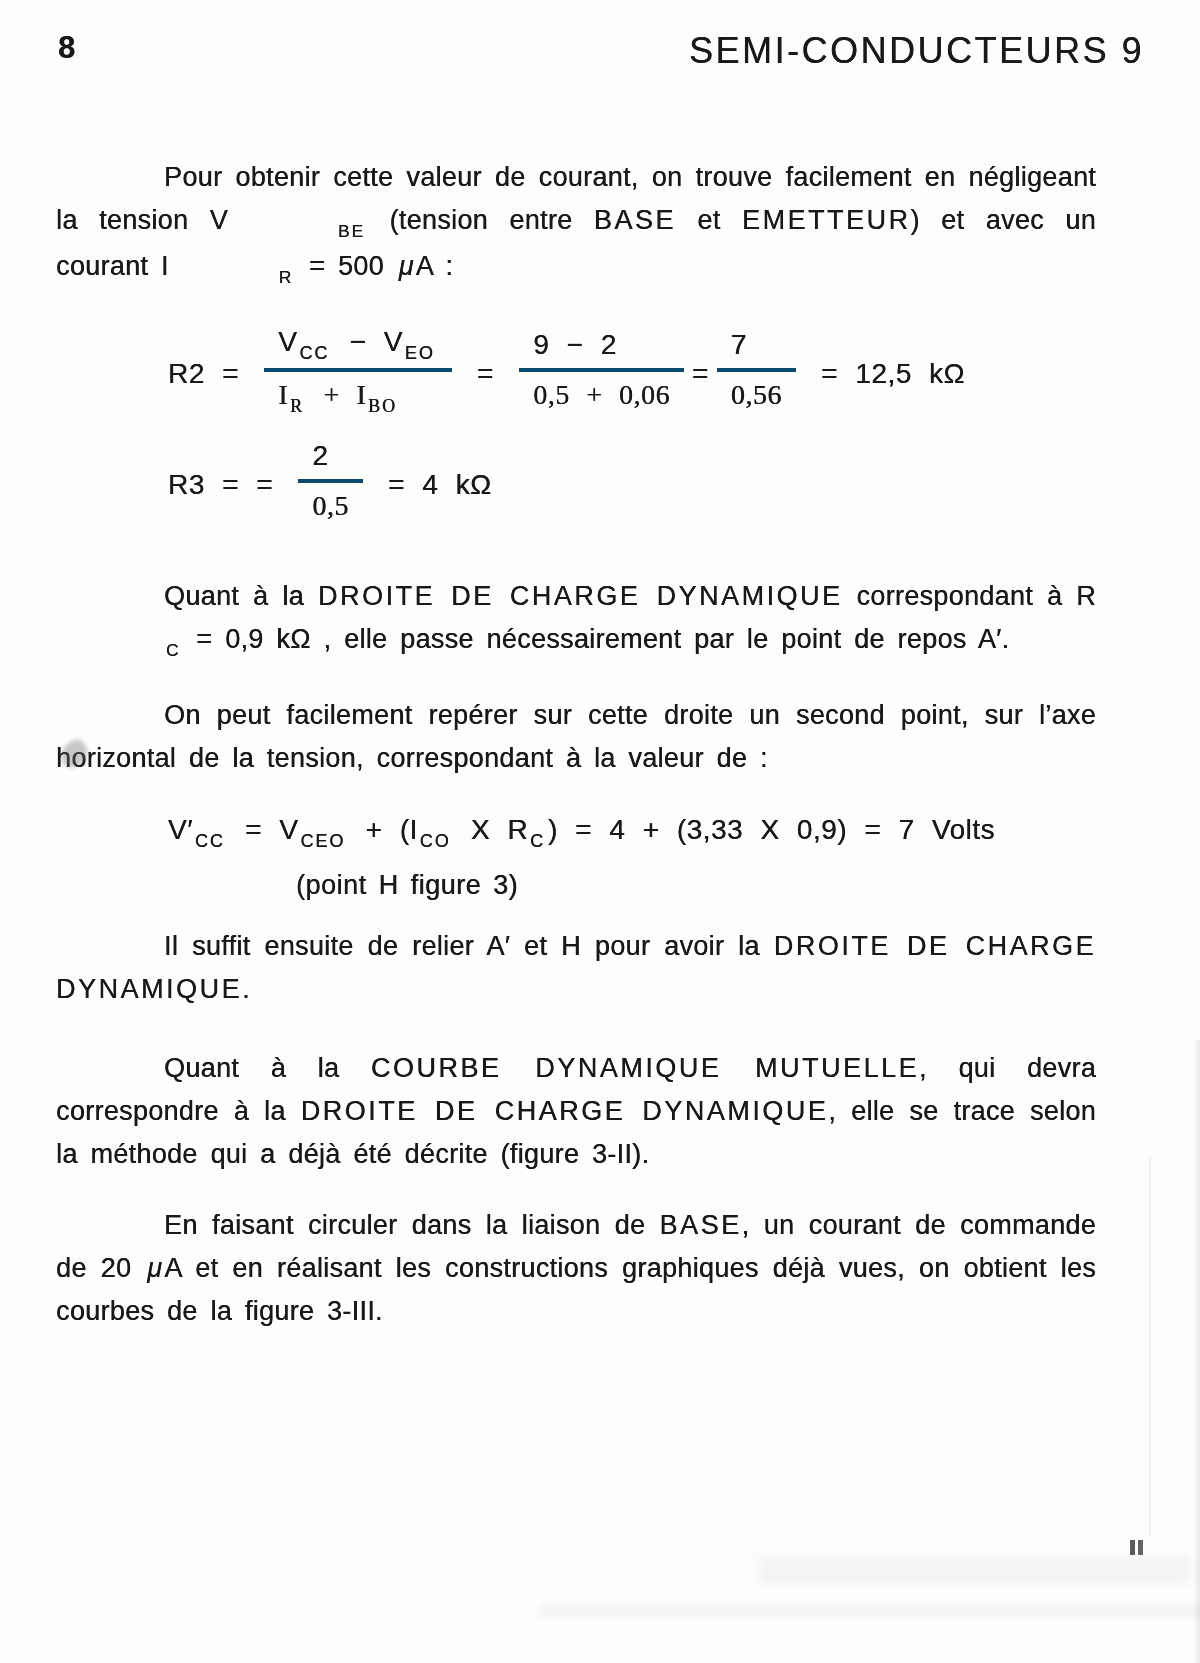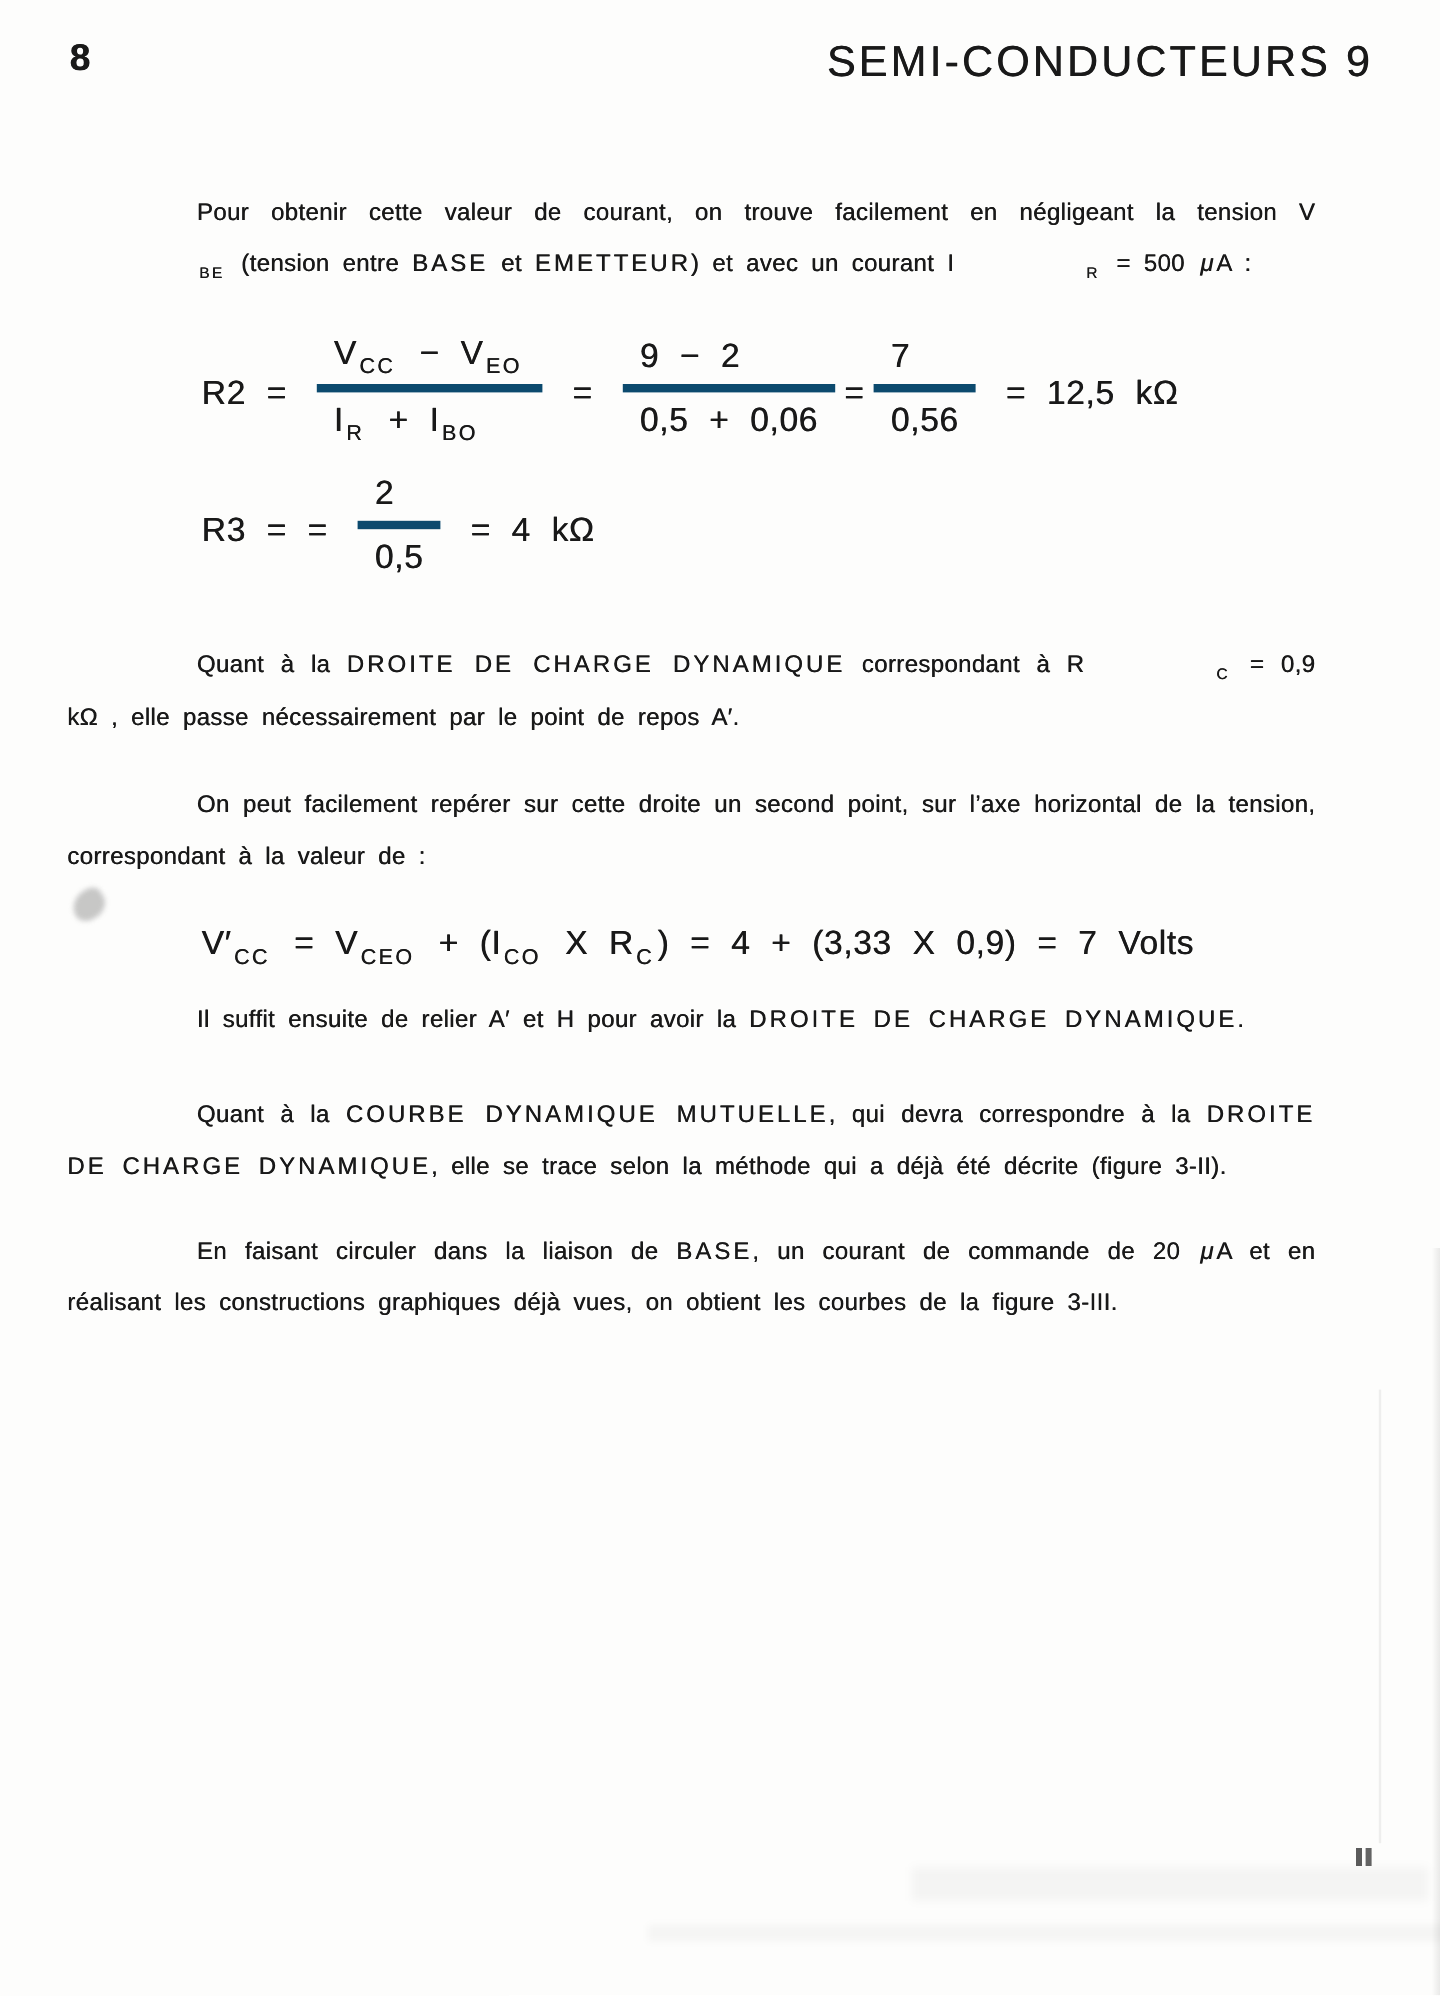--- a/index.html
+++ b/index.html
@@ -14,21 +14,21 @@
     text-shadow:0.35px 0 0 currentColor; 
   }
   .page-head {
     display:flex; justify-content:space-between; align-items:flex-start;
     padding:30px 56px 0 58px;
   }
   .page-num { font-size:31px; font-weight:700; letter-spacing:1px; }
   .running-title { font-size:36px; font-weight:400; letter-spacing:2.5px; }
   .content { margin:0 104px 0 56px; }
   .para {
-    font-size:20px; line-height:43px;
+    font-size:27px; line-height:43px;
     text-align:justify;
     text-indent:108px;
     word-spacing:5px; letter-spacing:0.3px;
   }
   .p1 { margin-top:84px; }
   .p2 { margin-top:40px; }
   .p3 { margin-top:30px; }
   .p4 { margin-top:16px; }
   .p5 { margin-top:36px; }
   .p6 { margin-top:28px; }
@@ -55,21 +55,21 @@
   .emph { letter-spacing:2.5px; }
   .ital { font-style:italic; margin:0 2px; }
   
   .frac {
     display:inline-block; vertical-align:middle;
     text-align:left; margin:0 8px;
     transform:translateY(-6px);
     line-height:44px;
   }
   .frac .num, .frac .den { display:block; padding:1px 14px; }
-  .frac .den { border-top:7px solid #0c4a6e; }
+  .frac .den { border-top:4px solid #0c4a6e;font-family:Liberation Serif, serif; }
   
   .artifact { position:absolute; pointer-events:none; }
   .smudge-left {
     left:60px; top:742px; width:28px; height:24px;
     background:rgba(110,110,110,0.38);
     border-radius:65% 35% 55% 45%;
     transform:rotate(-32deg);
     filter:blur(2px);
   }
   .vline-right {
@@ -111,20 +111,21 @@
     <div class="equation eq2">R2 = <span class="frac"><span class="num">V<span class="sub">CC</span> − V<span class="sub">EO</span></span><span class="den">I<span class="sub">R</span> + I<span class="sub">BO</span></span></span> = <span class="frac"><span class="num">9 − 2</span><span class="den">0,5 + 0,06</span></span>=<span class="frac"><span class="num">7</span><span class="den">0,56</span></span> = 12,5 kΩ</div>
 
     <div class="equation eq3">R3 =  = <span class="frac"><span class="num">2</span><span class="den">0,5</span></span> = 4 kΩ</div>
 
     <p class="para p2">Quant à la <span class="emph">DROITE DE CHARGE DYNAMIQUE</span> correspondant à R<span class="sub">C</span> = 0,9 kΩ , elle passe nécessairement par le point de repos A′.</p>
 
     <p class="para p3">On peut facilement repérer sur cette droite un second point, sur l’axe horizontal de la tension, correspondant à la valeur de :</p>
 
     <div class="equation eq4">V′<span class="sub">CC</span> = V<span class="sub">CEO</span> + (I<span class="sub">CO</span> X R<span class="sub">C</span>) = 4 + (3,33 X 0,9) = 7 Volts</div>
 
+    <div class="equation eq-note">(point H figure 3)</div>
 
     <p class="para p4">Il suffit ensuite de relier A′ et H pour avoir la <span class="emph">DROITE DE CHARGE DYNAMIQUE</span>.</p>
 
     <p class="para p5">Quant à la <span class="emph">COURBE DYNAMIQUE MUTUELLE</span>, qui devra correspondre à la <span class="emph">DROITE DE CHARGE DYNAMIQUE</span>, elle se trace selon la méthode qui a déjà été décrite (figure 3-II).</p>
 
 
     <p class="para p7">En faisant circuler dans la liaison de <span class="emph">BASE</span>, un courant de commande de 20 <span class="ital">μ</span>A et en réalisant les constructions graphiques déjà vues, on obtient les courbes de la figure 3-III.</p>
   </main>
 
   <div class="artifact smudge-left"></div>

